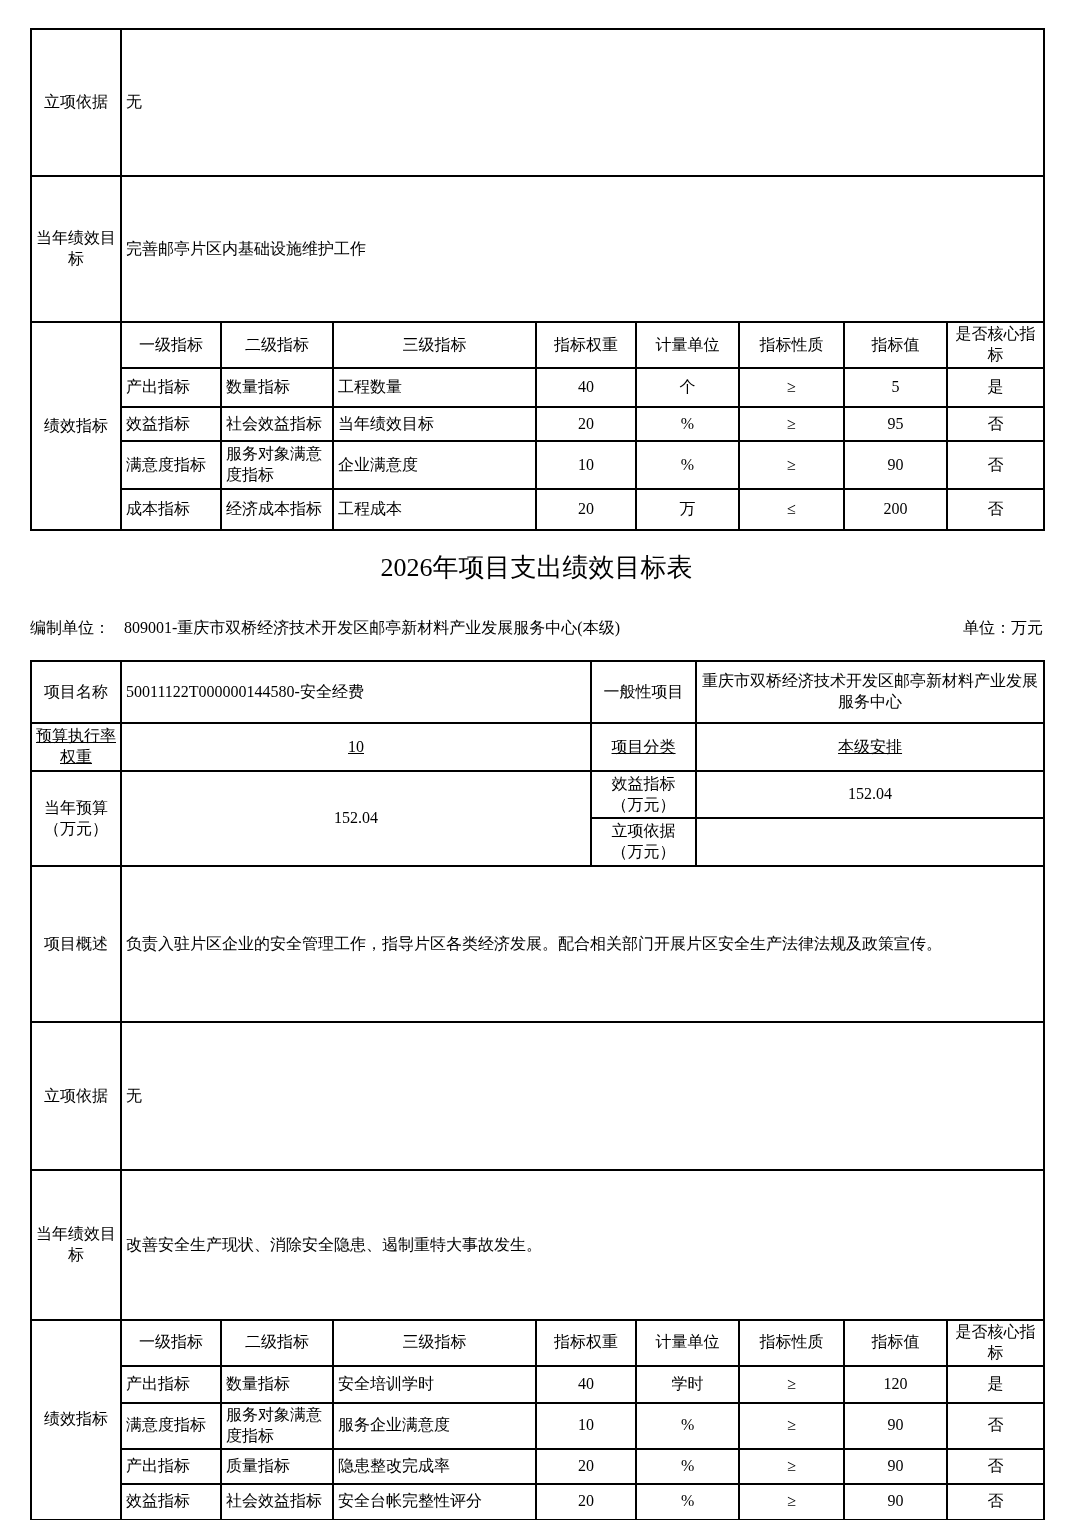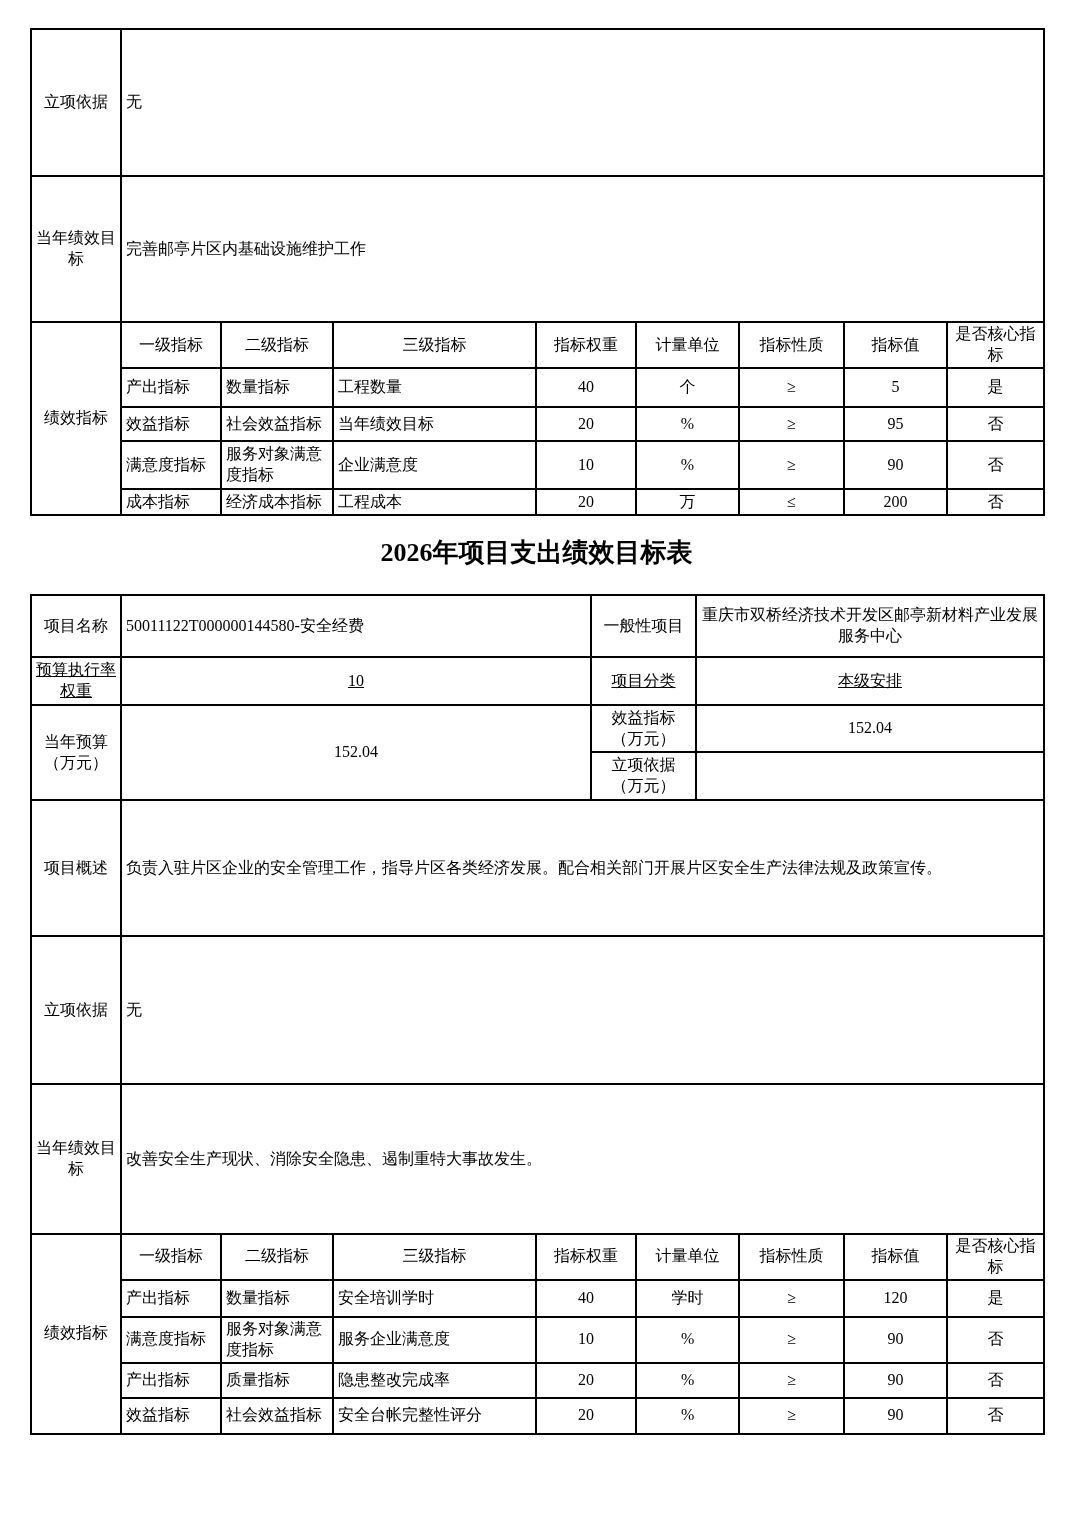--- a/index.html
+++ b/index.html
@@ -27,44 +27,44 @@
     overflow: hidden;
     word-break: break-word;
   }
   .c { text-align: center; }
   .l { text-align: left; }
   .title {
     width: 1013px;
     margin: 18px 0 0 0;
     text-align: center;
     font-size: 26px;
-    font-weight: bold;
+    font-weight: normal;
     line-height: 38px;
   }
   .meta {
     width: 1013px;
     display: flex;
     justify-content: space-between;
     align-items: flex-end;
     margin-top: 30px;
     margin-bottom: 0;
     line-height: 21px;
   }
   .meta .left { display: flex; }
   .meta .left .val { margin-left: 14px; }
   .t2 { margin-top: 22px; }
   
   .t1-r1 { height: 147px; } .t1-r2 { height: 146px; }
   .t1-h  { height: 46px; }
   .t1-d1 { height: 39px; } .t1-d2 { height: 34px; }
-  .t1-d3 { height: 48px; } .t1-d4 { height: 26px; }
+  .t1-d3 { height: 48px; } .t1-d4 { height: 41px; }
   
   .t2-r1 { height: 62px; } .t2-r2 { height: 48px; text-decoration: underline; }
   .t2-r3 { height: 47px; } .t2-r4 { height: 48px; }
-  .t2-r5 { height: 136px; } .t2-r6 { height: 148px; } .t2-r7 { height: 150px; }
+  .t2-r5 { height: 156px; } .t2-r6 { height: 148px; } .t2-r7 { height: 150px; }
   .t2-h  { height: 43px; }
   .t2-d1 { height: 37px; } .t2-d2 { height: 46px; }
   .t2-d3 { height: 35px; } .t2-d4 { height: 36px; }
 </style>
 </head>
 <body>
 
 <div class="page">
 
   <table class="tbl">
@@ -139,20 +139,27 @@
       <td class="c" colspan="2">万</td>
       <td class="c">≤</td>
       <td class="c">200</td>
       <td class="c">否</td>
     </tr>
   </tbody>
     </table>
 
   <div class="title">2026年项目支出绩效目标表</div>
 
+  <div class="meta">
+    <div class="left">
+      <span>编制单位：</span>
+      <span class="val">809001-重庆市双桥经济技术开发区邮亭新材料产业发展服务中心(本级)</span>
+    </div>
+    <div>单位：万元</div>
+  </div>
 
   <table class="tbl t2">
     <colgroup>
       <col style="width:90px">
         <col style="width:100px">
         <col style="width:112px">
       <col style="width:203px">
         <col style="width:55px">
         <col style="width:45px">
       <col style="width:60px">

